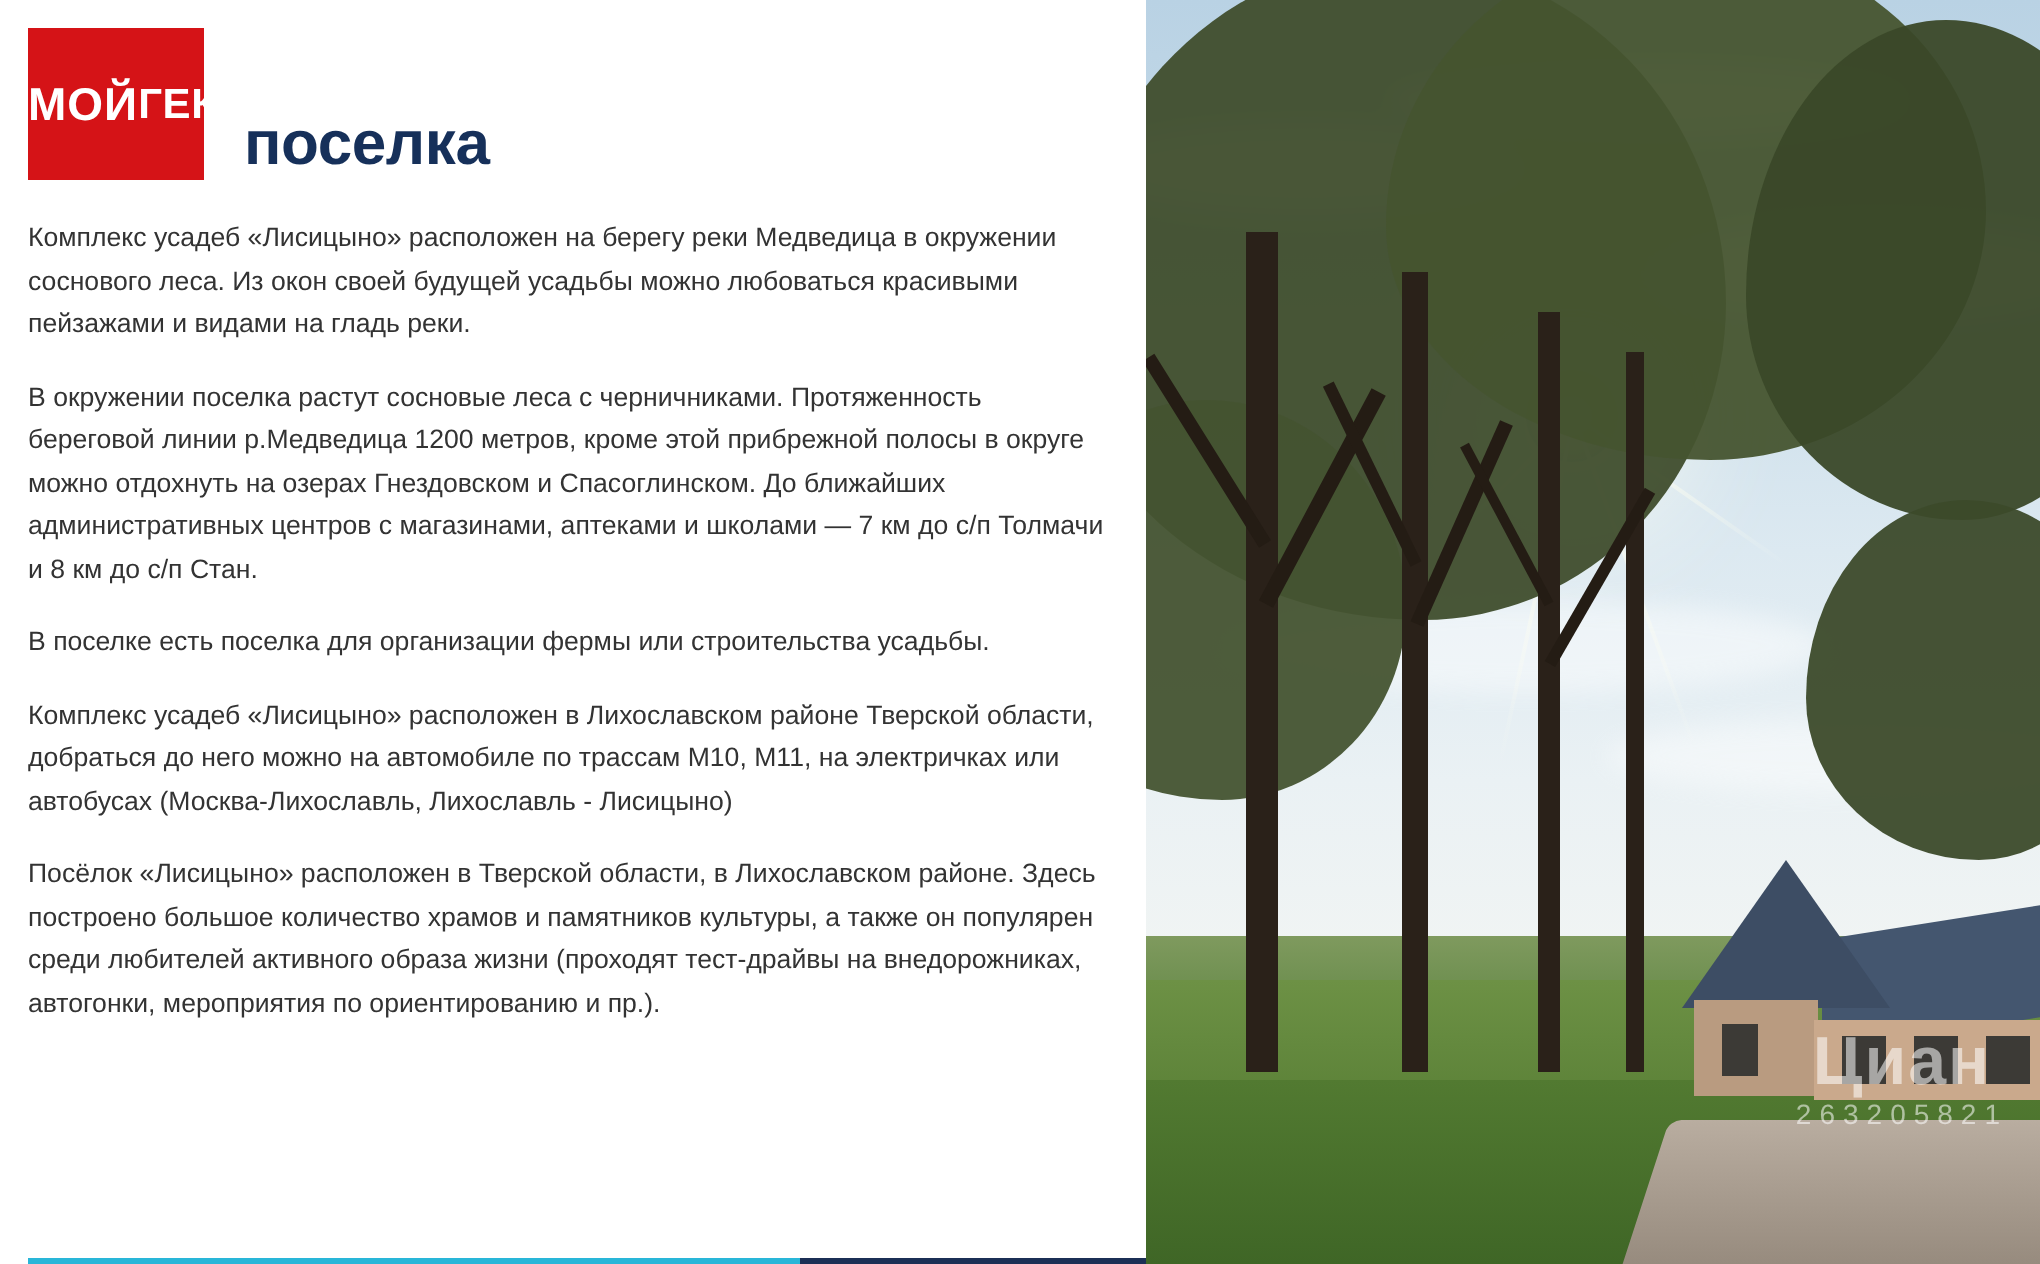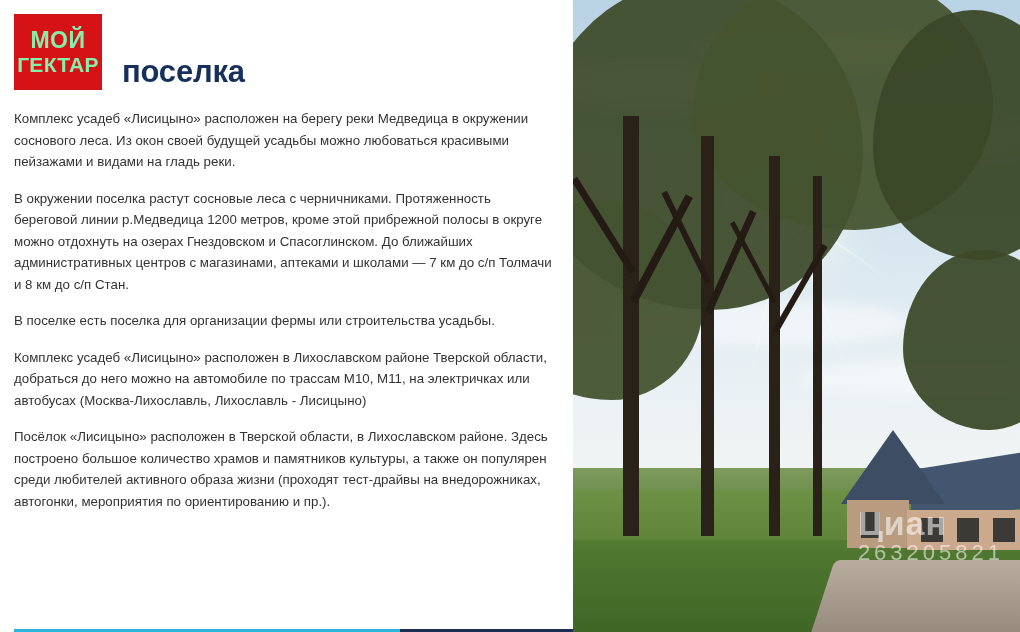--- a/index.html
+++ b/index.html
@@ -30,25 +30,25 @@
   .header-row {
     display: flex;
     align-items: flex-start;
     gap: 20px;
     margin-bottom: 18px;
   }
   .logo {
     width: 88px;
     height: 76px;
     background: #d51317;
-    color: #86efac;
+    color: #ffffff;
     display: flex;
-    flex-direction: column;
+    flex-direction: row;
     align-items: center;
-    justify-content: center;
+    justify-content: space-between;
     box-sizing: border-box;
     padding: 4px 0;
     flex: none;
   }
   .logo-line1 {
     font-size: 23px;
     font-weight: bold;
     letter-spacing: 0.5px;
     line-height: 1.05;
   }
@@ -214,25 +214,25 @@
   }
   .watermark {
     position: absolute;
     right: 16px;
     bottom: 68px;
     color: rgba(255,255,255,0.55);
     font-size: 34px;
     font-weight: bold;
     letter-spacing: 1px;
     line-height: 1;
-    text-align: left;
+    text-align: center;
     pointer-events: none;
   }
   .watermark .wm2 {
-    font-size: 22px;
+    font-size: 14px;
     font-weight: normal;
     letter-spacing: 4px;
     display: block;
     margin-top: 2px;
   }
   .bottom-rule {
     position: absolute;
     left: 14px;
     bottom: 0;
     width: 386px;

